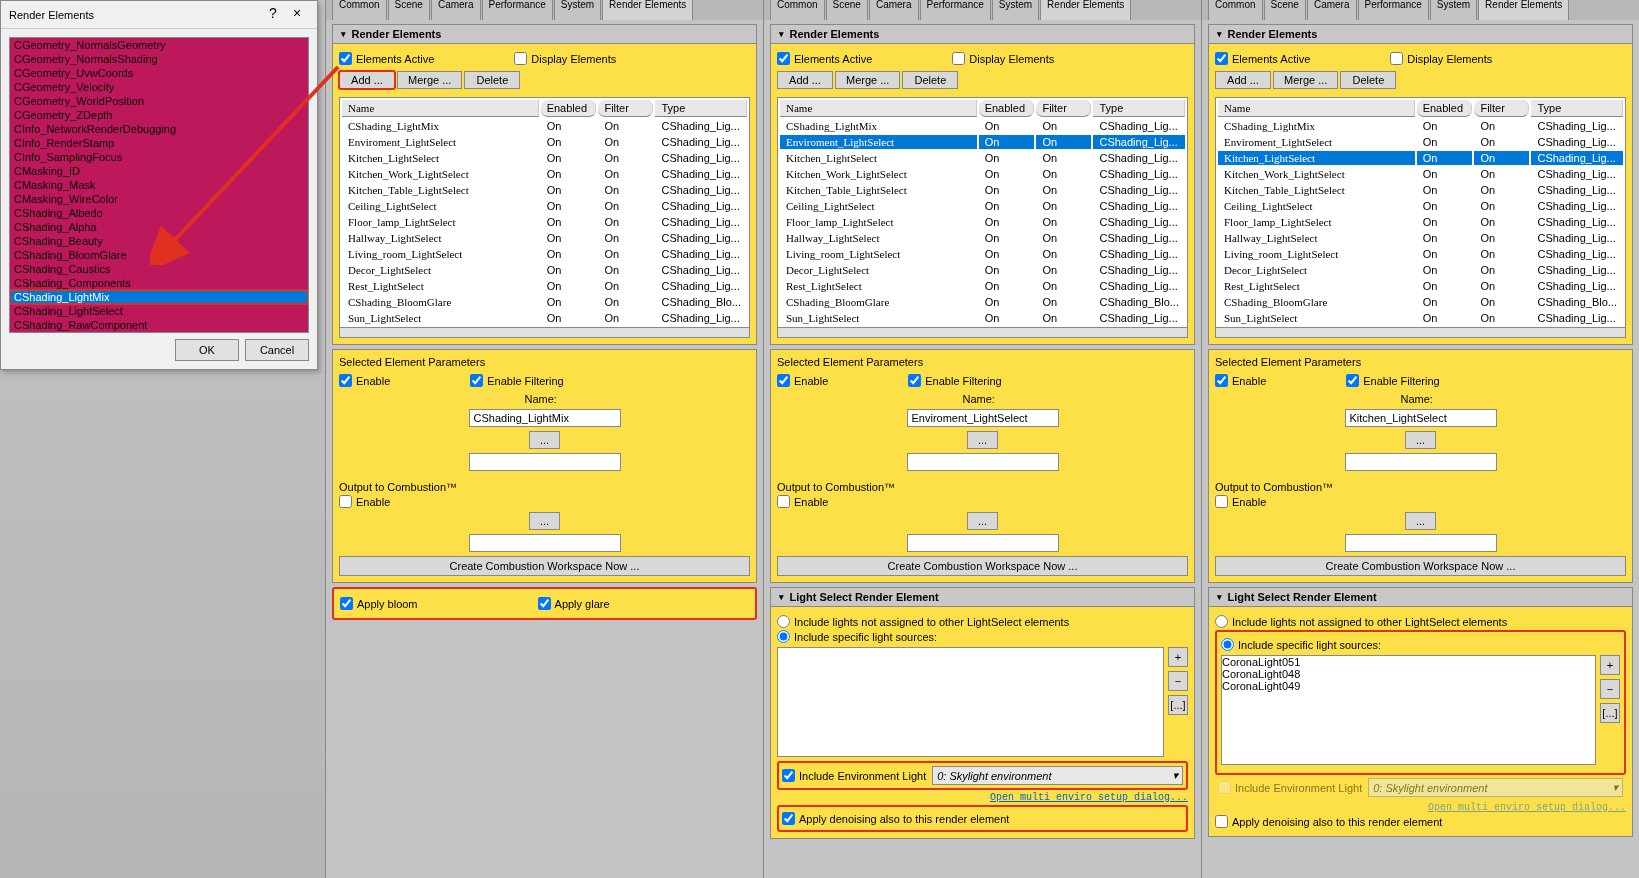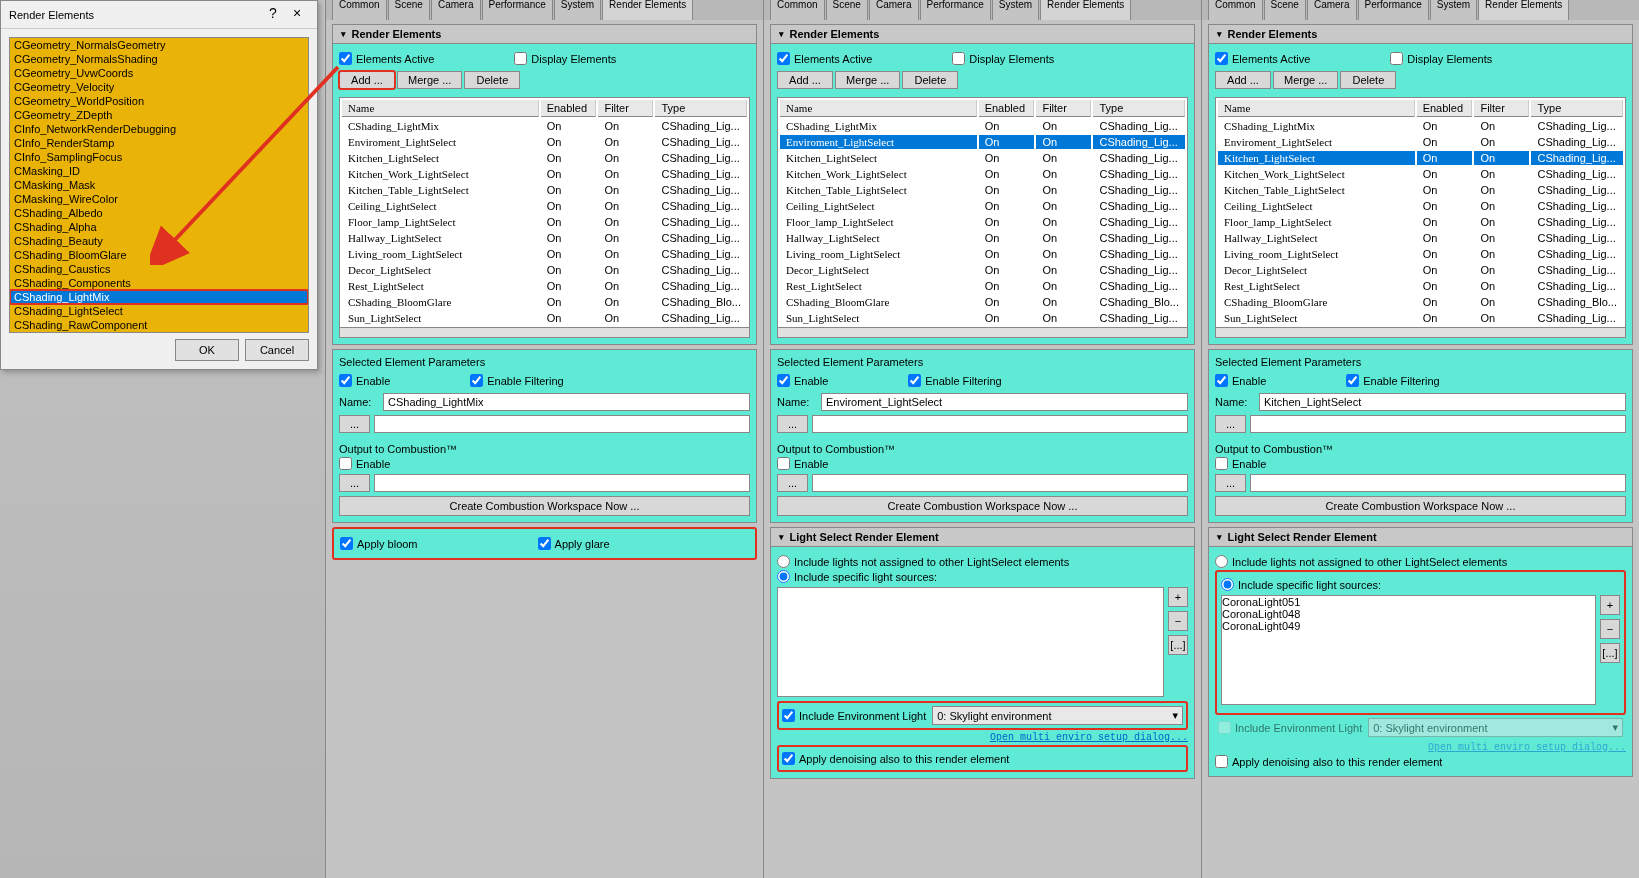--- a/index.html
+++ b/index.html
@@ -3,21 +3,21 @@
 <meta charset="utf-8">
 <style>
 * { box-sizing: border-box; margin: 0; padding: 0; font-family: "Segoe UI", Tahoma, sans-serif; font-size: 11px; }
 body { background: #c4c4c4; width: 1639px; height: 878px; position: relative; overflow: hidden; }
 
 
 .dialog { position: absolute; left: 0; top: 0; width: 318px; height: 370px; background: #f0f0f0; border: 1px solid #888; box-shadow: 2px 2px 6px rgba(0,0,0,0.3); z-index: 100; }
 .dialog-titlebar { height: 28px; display: flex; align-items: center; padding: 0 8px; background: #f0f0f0; border-bottom: 1px solid #ccc; }
 .dialog-title { flex: 1; font-weight: normal; }
 .dialog-help, .dialog-close { width: 24px; height: 20px; text-align: center; cursor: pointer; font-size: 14px; }
-.dialog-list { position: absolute; left: 8px; top: 36px; right: 8px; height: 296px; background: #eab308; border: 1px solid #888; overflow-y: scroll; }
+.dialog-list { position: absolute; left: 8px; top: 36px; right: 8px; height: 296px; background: #be185d; border: 1px solid #888; overflow-y: scroll; }
 .dialog-list-item { padding: 1px 4px; white-space: nowrap; cursor: pointer; color: #000; }
 .dialog-list-item.selected { background: #0078d7; color: #fff; }
 .dialog-buttons { position: absolute; bottom: 8px; right: 8px; display: flex; gap: 6px; }
 .dialog-buttons button { width: 64px; height: 22px; background: #e1e1e1; border: 1px solid #888; cursor: pointer; }
 
 
 .viewport { position: absolute; left: 0; top: 370px; width: 325px; height: 508px; background: linear-gradient(#b8b8b8,#a8a8a8); opacity: 0.5; }
 
 
 .panels { position: absolute; left: 325px; top: 0; right: 0; bottom: 0; display: flex; }
@@ -25,54 +25,54 @@
 
 
 .tabs { display: flex; background: #b8b8b8; padding-left: 6px; height: 20px; align-items: flex-end; overflow: hidden; }
 .tab { padding: 10px 6px; background: #c4c4c4; border: 1px solid #888; border-bottom: none; margin-right: 1px; font-size: 10px; cursor: pointer; white-space: nowrap; }
 .tab.active { background: #d4d4d4; }
 
 
 .rollout { margin: 4px 6px; }
 .rollout-header { background: #c8c8c8; border: 1px solid #888; padding: 3px 8px; font-weight: bold; font-size: 11px; display: flex; align-items: center; }
 .rollout-header::before { content: "▾"; margin-right: 6px; font-size: 9px; }
-.rollout-body { border: 1px solid #888; border-top: none; padding: 6px; background: #5eead4; }
+.rollout-body { border: 1px solid #888; border-top: none; padding: 6px; background: #fde047; }
 
 .checkbox-row { display: flex; align-items: center; gap: 4px; margin: 2px 0; }
 .checkbox-row input[type=checkbox] { width: 13px; height: 13px; }
 .checkbox-row-pair { display: flex; gap: 80px; }
 
 .btn-row { display: flex; gap: 2px; margin: 4px 0; }
 .btn-row button { padding: 2px 10px; background: #d8d8d8; border: 1px solid #888; cursor: pointer; min-width: 56px; }
 
 
 .re-table { width: 100%; border: 1px solid #888; background: #fff; margin-top: 4px; }
 .re-table th { background: #e8e8e8; border-right: 1px solid #ccc; border-bottom: 1px solid #888; padding: 2px 6px; text-align: left; font-weight: normal; font-size: 11px; }
 .re-table td { padding: 1px 6px; font-size: 11px; white-space: nowrap; overflow: hidden; text-overflow: ellipsis; }
 .re-table tr.selected td { background: #0078d7; color: #fff; }
 .re-table .col-name { width: 50%; font-family: Liberation Serif, serif; }
-.re-table .col-en, .re-table .col-fl { width: 14%; }
+.re-table .col-en, .re-table .col-fl { width: 14%; border-radius: 7px; }
 .re-table .col-ty { width: 22%; }
 .re-table-wrap { overflow-x: auto; }
 .re-scroll { height: 10px; background: #e0e0e0; border: 1px solid #888; border-top:none; }
 
 
-.sep-row { display: flex; align-items: center; gap: 4px; margin: 4px 0; }
+.sep-row { display: flex; align-items: center; gap: 4px; margin: 4px 0; flex-direction: column; }
 .sep-row label { min-width: 40px; }
 .sep-row input[type=text] { flex: 1; padding: 2px 4px; border: 1px solid #888; background: #fff; }
 .sep-row button { padding: 2px 10px; border: 1px solid #888; background: #d8d8d8; cursor: pointer; }
 .sep-wide { width: 100%; padding: 3px; border: 1px solid #888; background: #d8d8d8; cursor: pointer; }
 
 
 .light-list { width: 100%; height: 110px; background: #fff; border: 1px solid #888; font-size: 11px; }
 .radio-row { display:flex; align-items:center; gap:4px; margin:2px 0; }
 .side-btns { display:flex; flex-direction:column; gap:4px; }
 .side-btns button { width:20px; height:20px; border:1px solid #888; background:#d8d8d8; cursor:pointer; font-size:11px; }
 .light-list-row { display:flex; gap:4px; align-items:stretch; margin:4px 0; }
-.dropdown { flex:1; padding:2px 4px; border:1px solid #888; background:#e8e8e8; display:flex; justify-content:space-between; align-items:center; cursor:pointer; }
+.dropdown { flex:1; padding:2px 4px; border:1px solid #888; background:#e8e8e8; display:flex; justify-content:space-between; align-items:center; cursor:pointer;font-style:italic; }
 .link { color:#0066cc; text-decoration:underline; cursor:pointer; font-size:10px; text-align:right; margin:2px 0;font-family:Liberation Mono, monospace; }
 
 
 .hl-red { outline: 2px solid #e03020; outline-offset:-1px; border-radius:2px; }
 .hl-red-box { border: 2px solid #e03020; border-radius:3px; }
 
 
 .arrow { position:absolute; left:150px; top:65px; width:190px; height:200px; z-index:200; pointer-events:none; }
 </style>
 </head>

